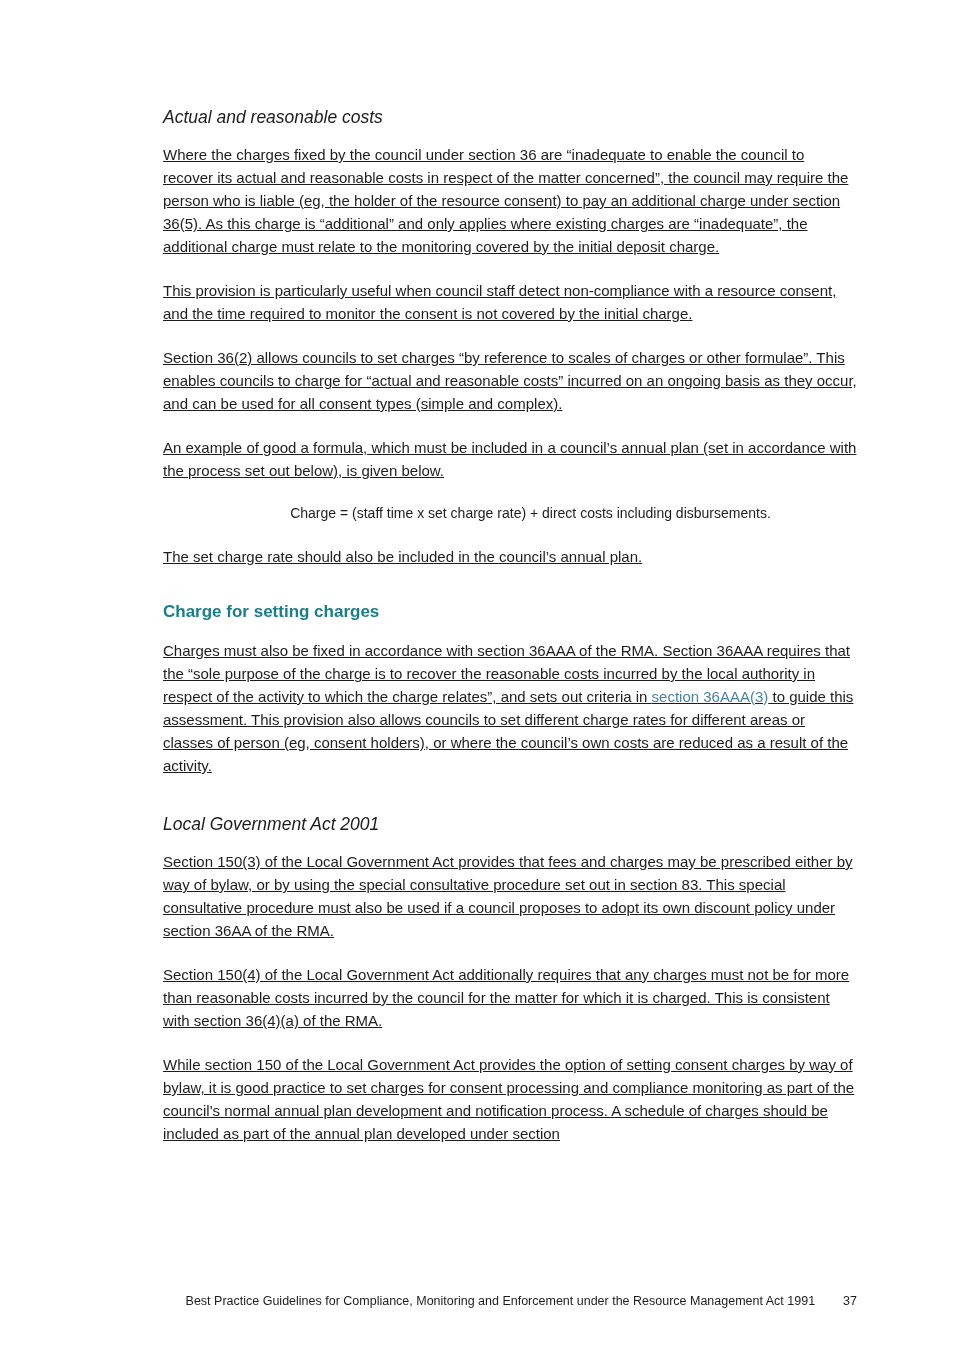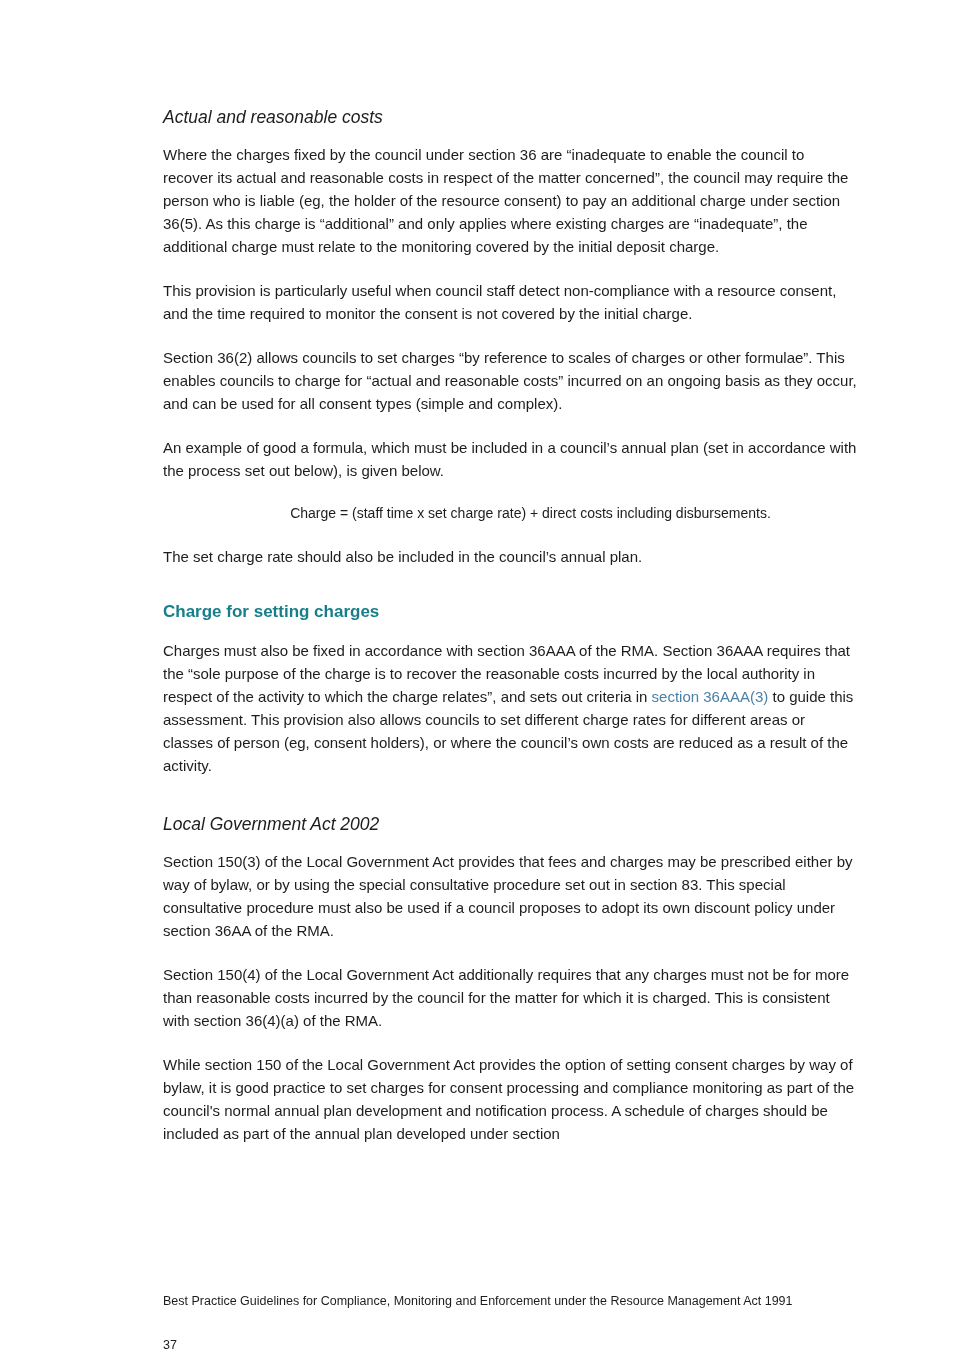--- a/index.html
+++ b/index.html
@@ -23,20 +23,21 @@
     position:absolute;
     left:163px;
     top:90px;
     width:694px;
   }
   .content p{
     margin:0 0 21px 0;
     font-size:15px;
     line-height:23px;
     color:var(--body-text);
+    text-decoration:underline;
   }
   h2.teal-heading{
     color:var(--heading-teal);
     font-size:17px;
     line-height:22px;
     font-weight:700;
     margin:33px 0 16px 0;
   }
   h3.italic-heading{
     color:var(--body-text);
@@ -65,21 +66,20 @@
     left:163px;
     top:1293px;
     width:694px;
     display:flex;
     justify-content:flex-end;
     align-items:baseline;
     gap:28px;
     font-size:12.5px;
     line-height:16px;
     color:var(--body-text);
-    flex-direction:column;
   }
 </style>
 </head>
 <body>
 
 <div class="content">
 
   <h3 class="italic-heading first">Actual and reasonable costs</h3>
 
   <p>Where the charges fixed by the council under section 36 are “inadequate to enable the council to recover its actual and reasonable costs in respect of the matter concerned”, the council may require the person who is liable (eg, the holder of the resource consent) to pay an additional charge under section 36(5). As this charge is “additional” and only applies where existing charges are “inadequate”, the additional charge must relate to the monitoring covered by the initial deposit charge.</p>
@@ -95,21 +95,21 @@
 
   <p>The set charge rate should also be included in the council’s annual plan.</p>
 
   <h2 class="teal-heading">Charge for setting charges</h2>
 
 
   <p>
     <span>Charges must also be fixed in accordance with section 36AAA of the RMA. Section 36AAA requires that the “sole purpose of the charge is to recover the reasonable costs incurred by the local authority in respect of the activity to which the charge relates”, and sets out criteria in </span><a class="inline-link">section 36AAA(3)</a><span> to guide this assessment. This provision also allows councils to set different charge rates for different areas or classes of person (eg, consent holders), or where the council’s own costs are reduced as a result of the activity.</span>
   </p>
 
-  <h3 class="italic-heading">Local Government Act 2002</h3>
+  <h3 class="italic-heading">Local Government Act 2001</h3>
 
   <p>Section 150(3) of the Local Government Act provides that fees and charges may be prescribed either by way of bylaw, or by using the special consultative procedure set out in section 83. This special consultative procedure must also be used if a council proposes to adopt its own discount policy under section 36AA of the RMA.</p>
 
   <p>Section 150(4) of the Local Government Act additionally requires that any charges must not be for more than reasonable costs incurred by the council for the matter for which it is charged. This is consistent with section 36(4)(a) of the RMA.</p>
 
   <p>While section 150 of the Local Government Act provides the option of setting consent charges by way of bylaw, it is good practice to set charges for consent processing and compliance monitoring as part of the council's normal annual plan development and notification process. A schedule of charges should be included as part of the annual plan developed under section</p>
 
 </div>
 
 <footer class="page-footer">

